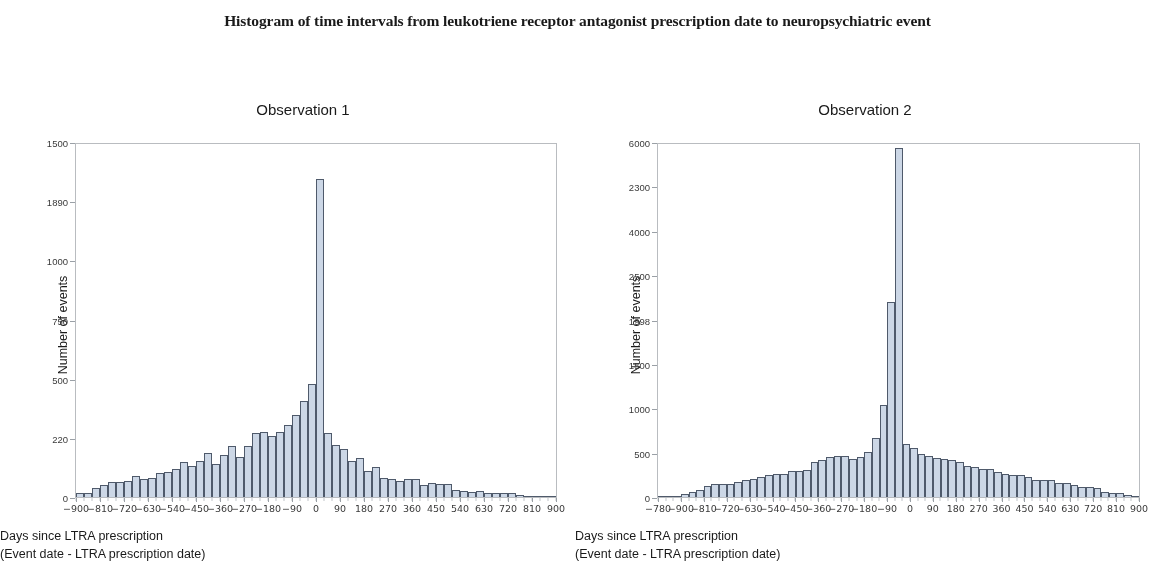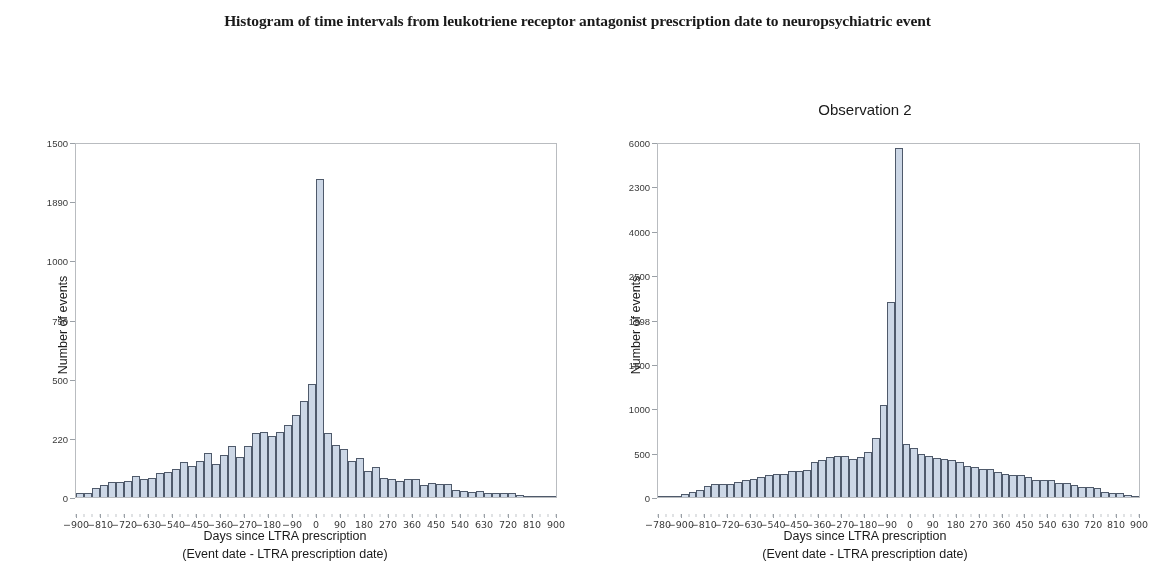--- a/index.html
+++ b/index.html
@@ -91,21 +91,21 @@
     color:#3a3a3a;
     white-space:nowrap;
   }
   .ytick .tk{
     position:absolute;
     right:0;top:50%;
     width:5px;height:1px;
     background:#9aa0a6;
   }
 
-  .xticks{ position:absolute; left:1px; right:1px; top:100%; height:24px;margin-top:16px;}
+  .xticks{ position:absolute; left:1px; right:1px; top:100%; height:24px;}
   .xtick{ position:absolute; top:0; transform:translateX(-50%);}
   .xtick .tk{
     position:absolute;left:50%;top:0;width:1px;height:4px;
     background:#9aa0a6;
   }
   .xtick .tx{
     position:absolute;left:50%;top:5px;
     transform:translateX(-50%);
     font-size:9.5px;
     color:#3a3a3a;
@@ -114,35 +114,36 @@
   }
   .xminor{
     position:absolute;top:0;width:1px;height:3px;
     background:#c2c6ca;
     transform:translateX(-50%);
   }
 
   .xlabel{
     position:absolute;
     left:0;width:100%;
-    text-align:center;
+    text-align:left;
     font-size:12.5px;
     color:#1a1a1a;
     line-height:1.45;
   }
   #panel-left .xlabel{ top:432px; }
   #panel-right .xlabel{ top:432px; }
   .xlabel .l2{ display:block; }
 </style>
 </head>
 <body>
 
 <div id="main-title">Histogram of time intervals from leukotriene receptor antagonist prescription date to neuropsychiatric  event</div>
 
 <div class="panel" id="panel-left">
+  <div class="panel-title">Observation 1</div>
   <div class="ylabel">Number of events</div>
   <div class="plot-wrap">
     <div class="frame"></div>
     <div class="bars" id="bars-0">
         <div class="bar" style="height: 1.2%;"></div>
         <div class="bar" style="height: 1.13333%;"></div>
         <div class="bar" style="height: 2.53333%;"></div>
         <div class="bar" style="height: 3.33333%;"></div>
         <div class="bar" style="height: 4.13333%;"></div>
         <div class="bar" style="height: 4.33333%;"></div>

